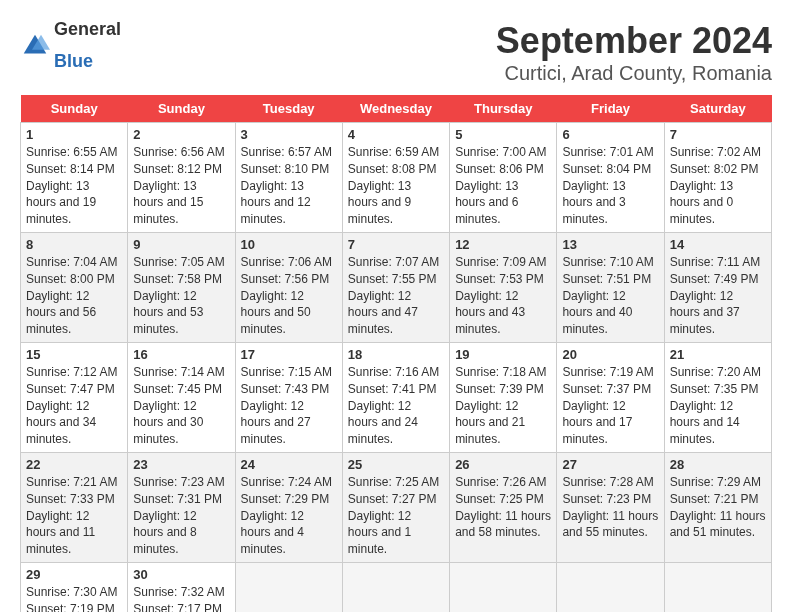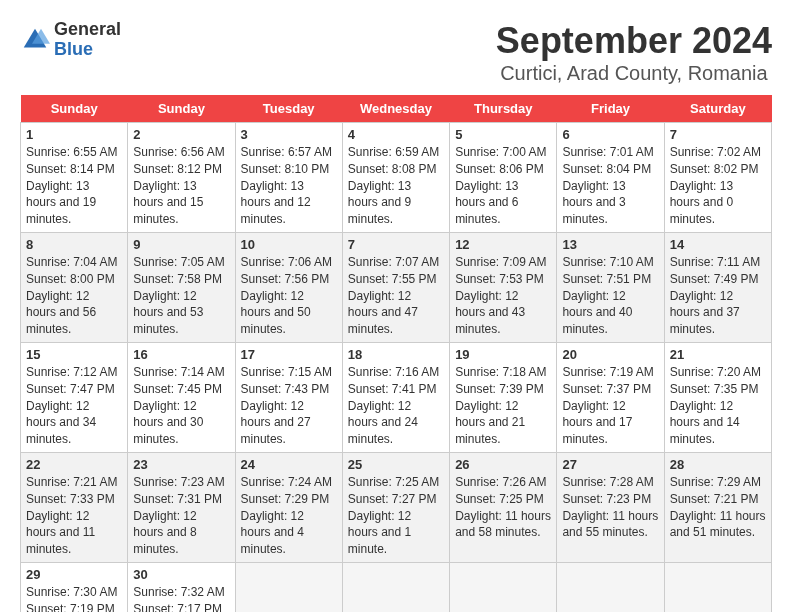--- a/index.html
+++ b/index.html
@@ -28,27 +28,28 @@
     }
     .logo-general {
       font-size: 18px;
       font-weight: bold;
       color: #333;
     }
     .logo-blue {
       font-size: 18px;
       font-weight: bold;
       color: #2a6db5;
+      margin-top: 12px;
     }
     .logo-icon {
       width: 30px;
       height: 30px;
     }
     .title-block {
-      text-align: center;
+      text-align: right;
     }
     .main-title {
       font-size: 36px;
       font-weight: bold;
       color: #333;
     }
     .subtitle {
       font-size: 20px;
       color: #555;
     }

